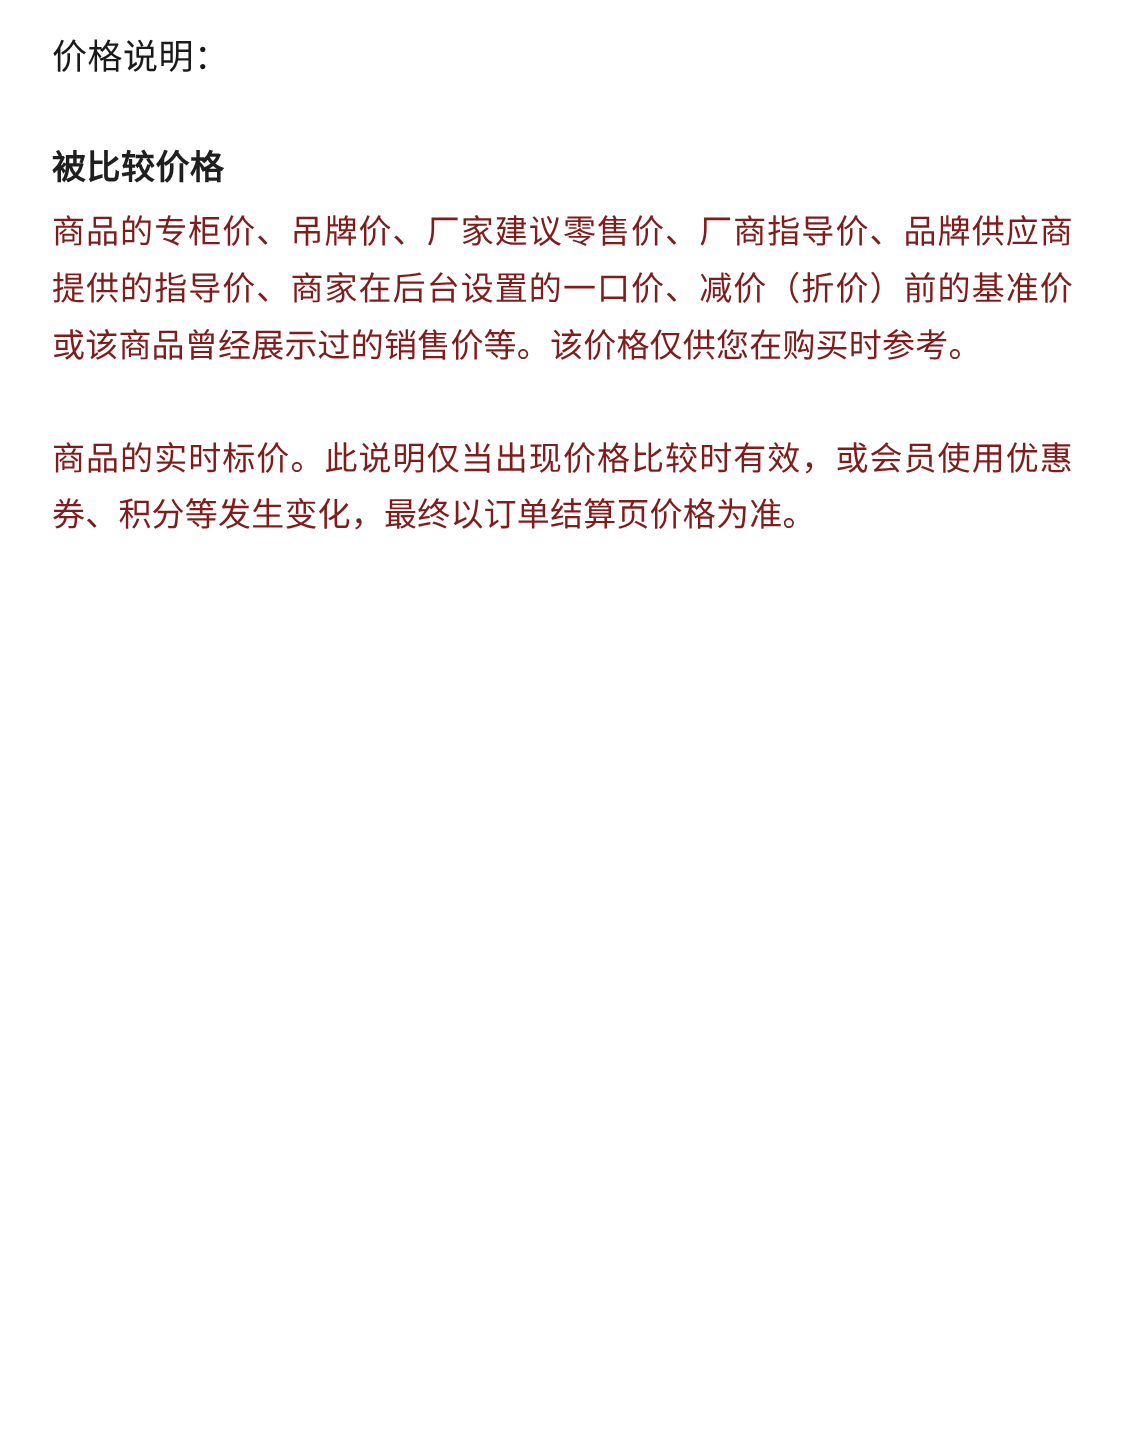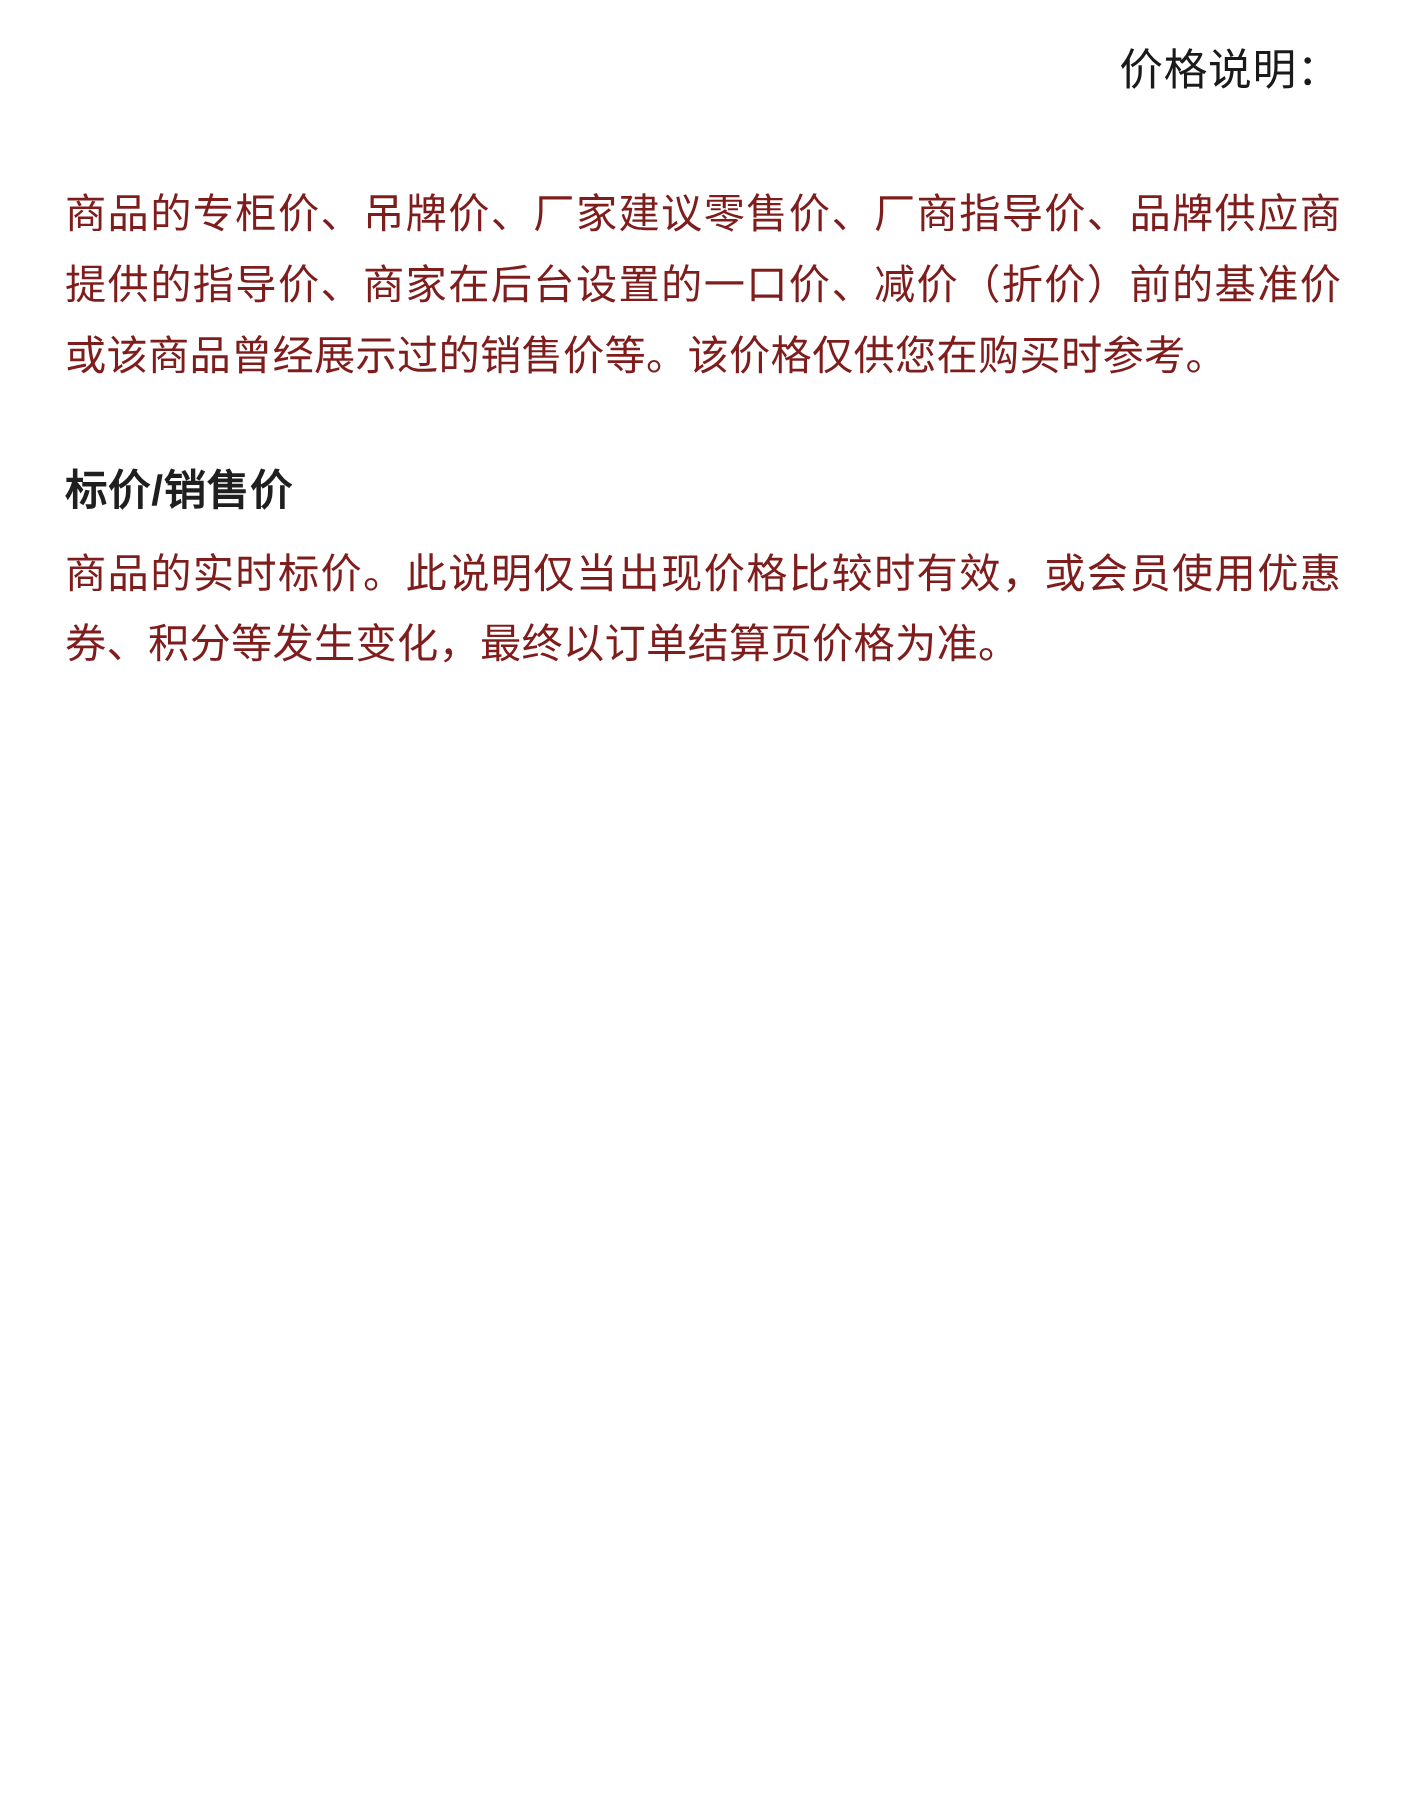--- a/index.html
+++ b/index.html
@@ -20,21 +20,20 @@
     padding: 32px 52px 40px 52px;
     background: #ffffff;
   }
   .doc-title {
     font-size: 35px;
     line-height: 1.4;
     color: #1a1a1a;
     font-weight: 400;
     margin: 0 0 62px 0;
     letter-spacing: 0.5px;
-    text-align: right;
   }
   .section {
     margin: 0 0 56px 0;
   }
   .section:last-child {
     margin-bottom: 0;
   }
   .section-heading {
     font-size: 34px;
     line-height: 1.45;
@@ -60,21 +59,21 @@
   }
 </style>
 </head>
 <body>
 
 <div class="page">
 
   <h1 class="doc-title">价格说明：</h1>
 
   <section class="section">
+    <h2 class="section-heading">被比较价格</h2>
     <p class="para">商品的专柜价、吊牌价、厂家建议零售价、厂商指导价、品牌供应商提供的指导价、商家在后台设置的一口价、减价（折价）前的基准价或该商品曾经展示过的销售价等。该价格仅供您在购买时参考。</p>
   </section>
 
   <section class="section">
-    <h2 class="section-heading">标价/销售价</h2>
     <p class="para">商品的实时标价。此说明仅当出现价格比较时有效，或会员使用优惠券、积分等发生变化，最终以订单结算页价格为准。</p>
   </section>
 
 </div>
 
 </body></html>

